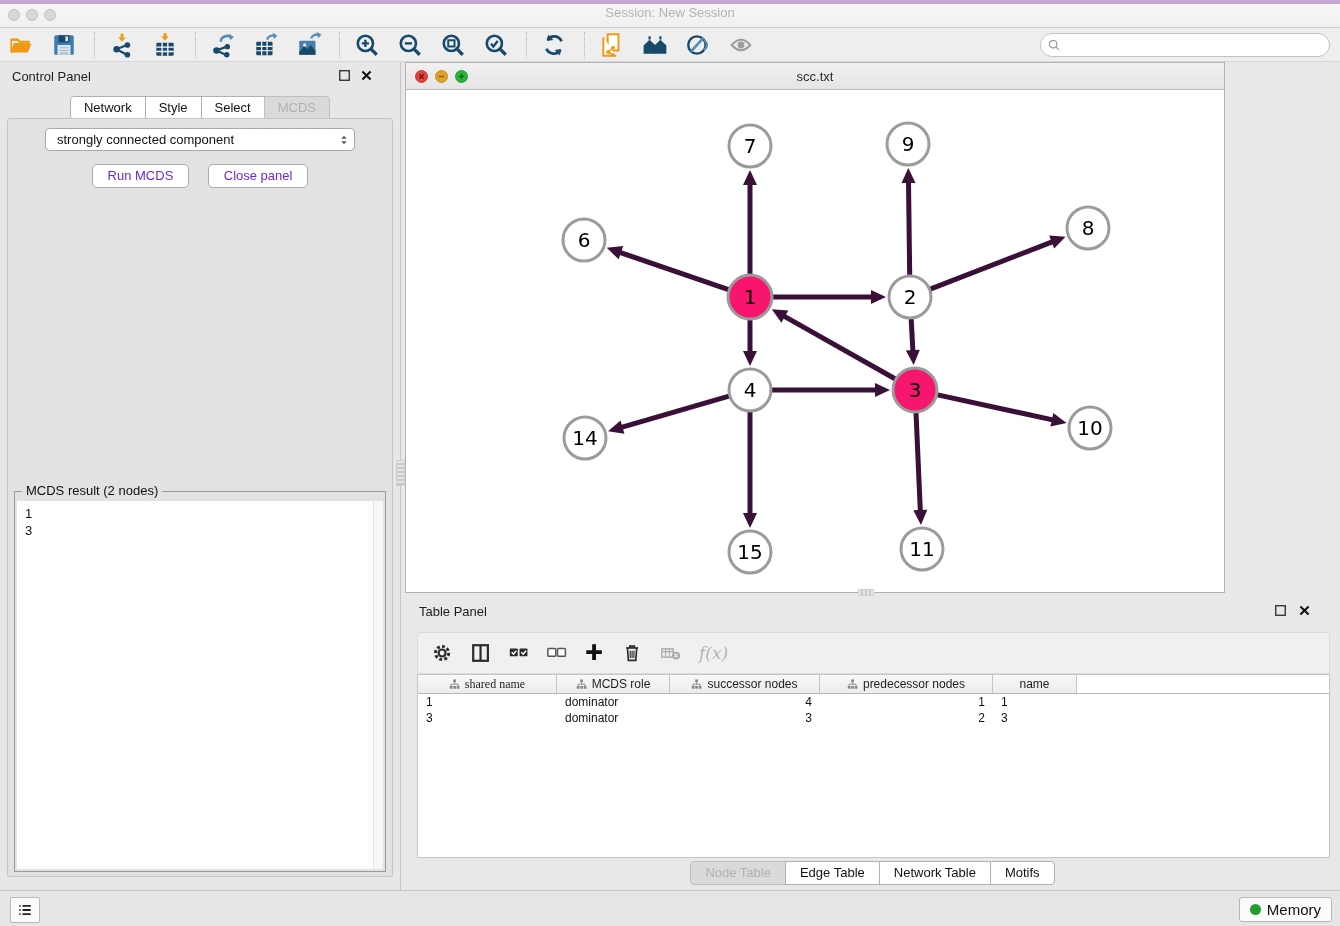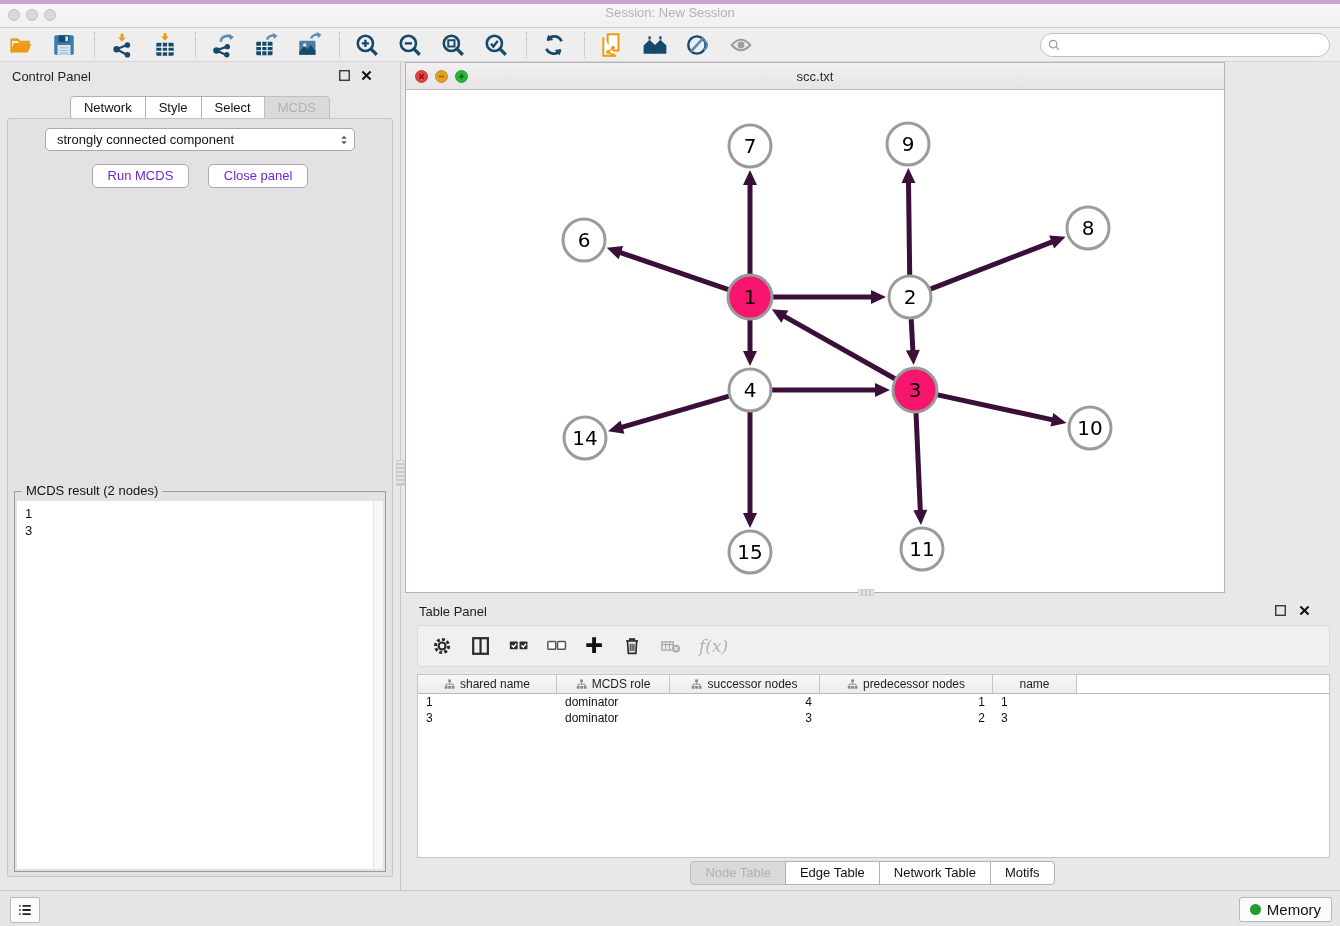--- a/index.html
+++ b/index.html
@@ -56,21 +56,21 @@
   .tl2 svg { width:9px; height:9px; }
   #net-title { position:absolute; left:0; right:0; top:6px; text-align:center; font-size:13px; color:#2b2b2b; }
   #net-canvas { position:absolute; left:0; top:27px; right:0; bottom:0; background:#fff; }
 
   
   #v-grip { left:396px; top:460px; width:9px; height:26px; background:repeating-linear-gradient(#e8e6e8 0 2px,#c9c7c9 2px 4px); border:1px solid #d2d0d2; }
   #h-grip { left:858px; top:589px; width:16px; height:7px; background:repeating-linear-gradient(90deg,#e8e6e8 0 2px,#c9c7c9 2px 4px); border:1px solid #d2d0d2; }
 
   
   #table-panel { left:405px; top:597px; width:935px; height:293px; background:#e9e7e9; }
-  #tp-toolbar { position:absolute; left:12px; right:10px; top:28px; height:42px; background:#f1eff1; border:1px solid #dcdadc; border-radius:3px; display:flex; align-items:center; padding-left:13px; }
+  #tp-toolbar { position:absolute; left:12px; right:10px; top:35px; height:42px; background:#f1eff1; border:1px solid #dcdadc; border-radius:3px; display:flex; align-items:center; padding-left:13px; }
   .tp-icon { width:24px; height:24px; margin-right:14px; display:flex; align-items:center; justify-content:center; background:none; border:none; cursor:pointer; }
   .tp-icon svg { width:22px; height:22px; }
   .tp-fx { font-family:"DejaVu Serif", serif; font-style:italic; font-size:17px; color:#b3b1b3; margin-left:2px; }
   #tp-table { position:absolute; left:12px; right:10px; top:77px; bottom:32px; background:#fff; border:1px solid #c6c4c6; overflow:hidden; }
   #tp-header { display:flex; height:19px; border-bottom:1px solid #b9b7b9; }
   .th { display:flex; align-items:center; justify-content:center; gap:5px; font-size:12px; color:#1d1d1d; background:linear-gradient(#f8f8f8,#ececec); border-right:1px solid #c6c4c6; cursor:pointer; }
   .th svg { width:11px; height:11px; flex:0 0 auto; }
   .tr { display:flex; height:16px; }
   .td { font-size:12px; color:#111; padding:1px 8px 0; white-space:nowrap; overflow:hidden; }
   #tp-tabs { position:absolute; left:0; right:0; bottom:5px; text-align:center; }
@@ -434,21 +434,21 @@
           <rect x="2" y="7.5" width="12.5" height="9" fill="none" stroke="#aba9ab" stroke-width="1.5"></rect>
           <path d="M2 10.5h12.5M6.2 7.5v9M10.3 7.5v9" stroke="#aba9ab" stroke-width="1.2"></path>
           <circle cx="17.5" cy="14.8" r="4.3" fill="#aba9ab"></circle>
           <path d="M15.7 13l3.6 3.6M19.3 13l-3.6 3.6" stroke="#f1eff1" stroke-width="1.4"></path>
         </svg>
       </button>
       <span class="tp-fx">f(x)</span>
     </div>
   <div id="tp-table">
     <div id="tp-header">
-        <div class="th" style="width: 139px;">
+        <div class="th" style="width: 139px; font-family: Liberation Serif, serif;">
           <svg viewBox="0 0 12 12">
             <rect x="4.6" y="0.5" width="3" height="3" fill="#8a888a"></rect>
             <rect x="0.8" y="7.6" width="3" height="3" fill="#8a888a"></rect>
             <rect x="4.6" y="7.6" width="3" height="3" fill="#8a888a"></rect>
             <rect x="8.4" y="7.6" width="3" height="3" fill="#8a888a"></rect>
             <path d="M6.1 3.5v2.2M2.3 7.6V5.7h7.6v1.9" fill="none" stroke="#8a888a" stroke-width="1"></path>
           </svg>
           <span>shared name</span>
         </div>
         <div class="th" style="width: 113px;">

